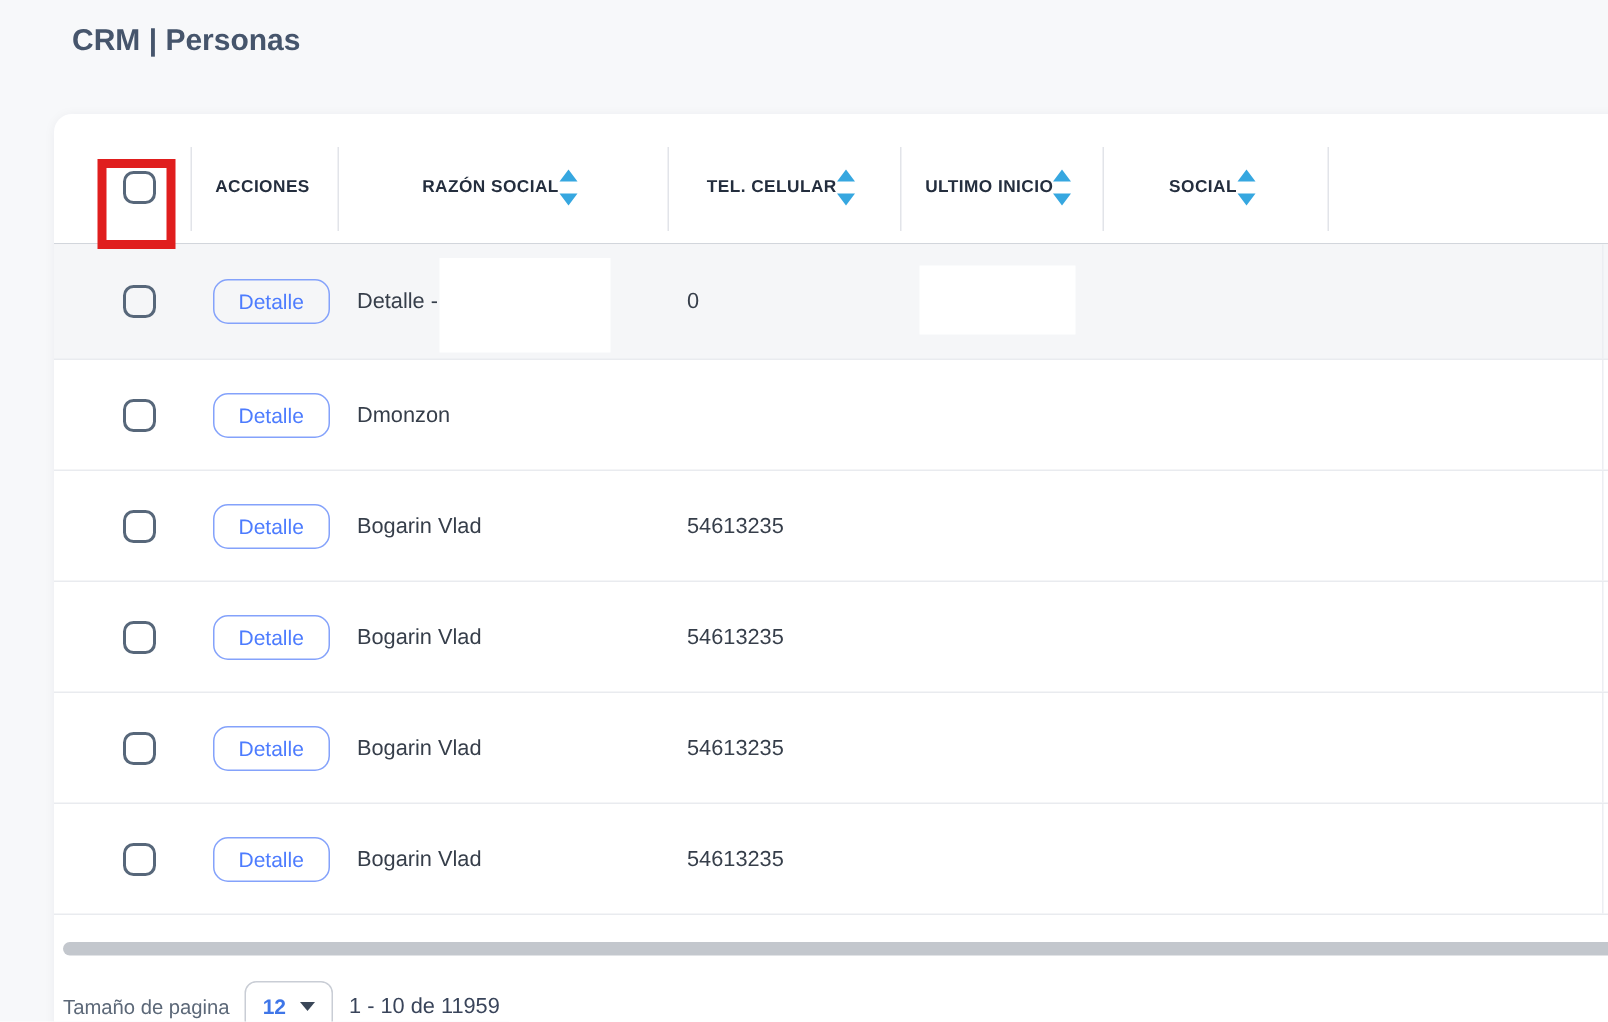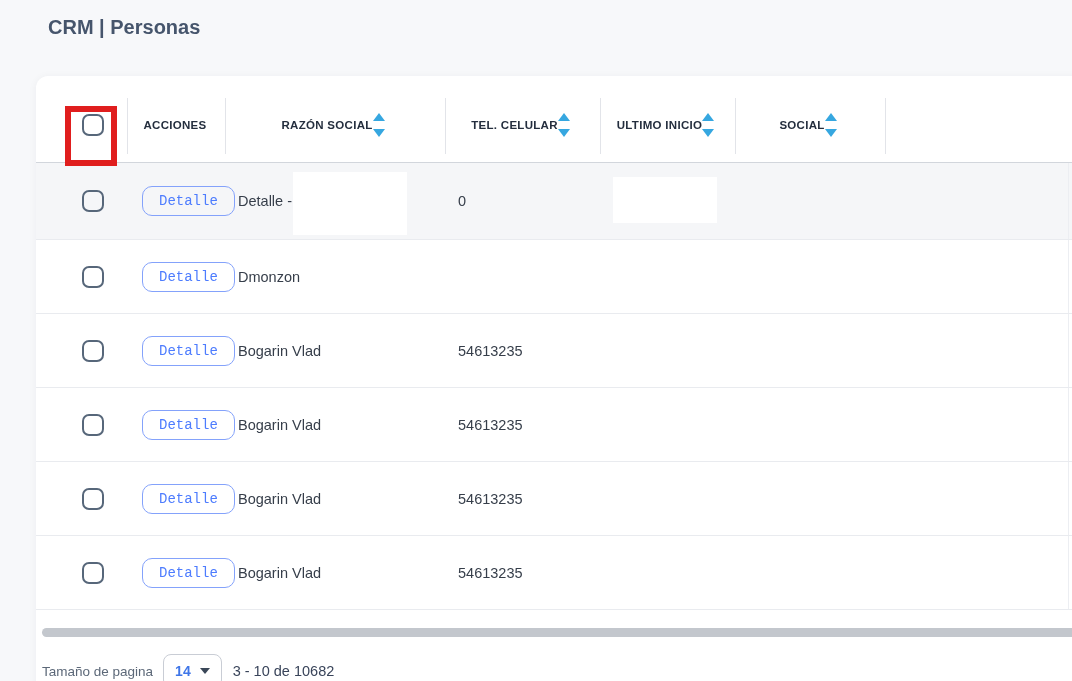--- a/index.html
+++ b/index.html
@@ -87,21 +87,21 @@
     font-size: 14.5px; color: #363e4a; white-space: nowrap; overflow: visible;
   }
   .cell.c-sel { padding-left: 46px; }
   .cell.c-acc { padding-left: 15px; }
   .filler { height: 100%; border-left: 1px solid #eceef2; }
   .thead .filler { border-left: none; }
 
   .btn-detalle {
     background: transparent;
     border: 1px solid #84a2fb; border-radius: 10px;
-    color: #4d7cfe; font-size: 14px; font-family: Liberation Mono, monospace;
+    color: #4d7cfe; font-size: 14px; font-family: Liberation Sans, sans-serif;
     padding: 7px 16px; cursor: pointer; line-height: 1;
   }
 
   
   .redact { position: absolute; background: #ffffff; z-index: 3; }
   .redact-razon { left: 257px; top: 9px;  width: 114px; height: 63px; }
   .redact-tel   { left: 577px; top: 14px; width: 104px; height: 46px; }
 
   
   .hscrollbar {
@@ -330,18 +330,18 @@
     <div class="filler"></div>
 
   </div>
 </div>
 
   <div class="hscrollbar"></div>
 
   <div class="pagination">
     <span class="pg-label">Tamaño de pagina</span>
     <span class="pg-select">
-      <span class="pg-value">14</span>
+      <span class="pg-value">12</span>
       <span class="pg-caret"></span>
     </span>
-    <span class="pg-range">3 - 10 de 10682</span>
+    <span class="pg-range">1 - 10 de 11959</span>
   </div>
 </div>
 
 </body></html>

